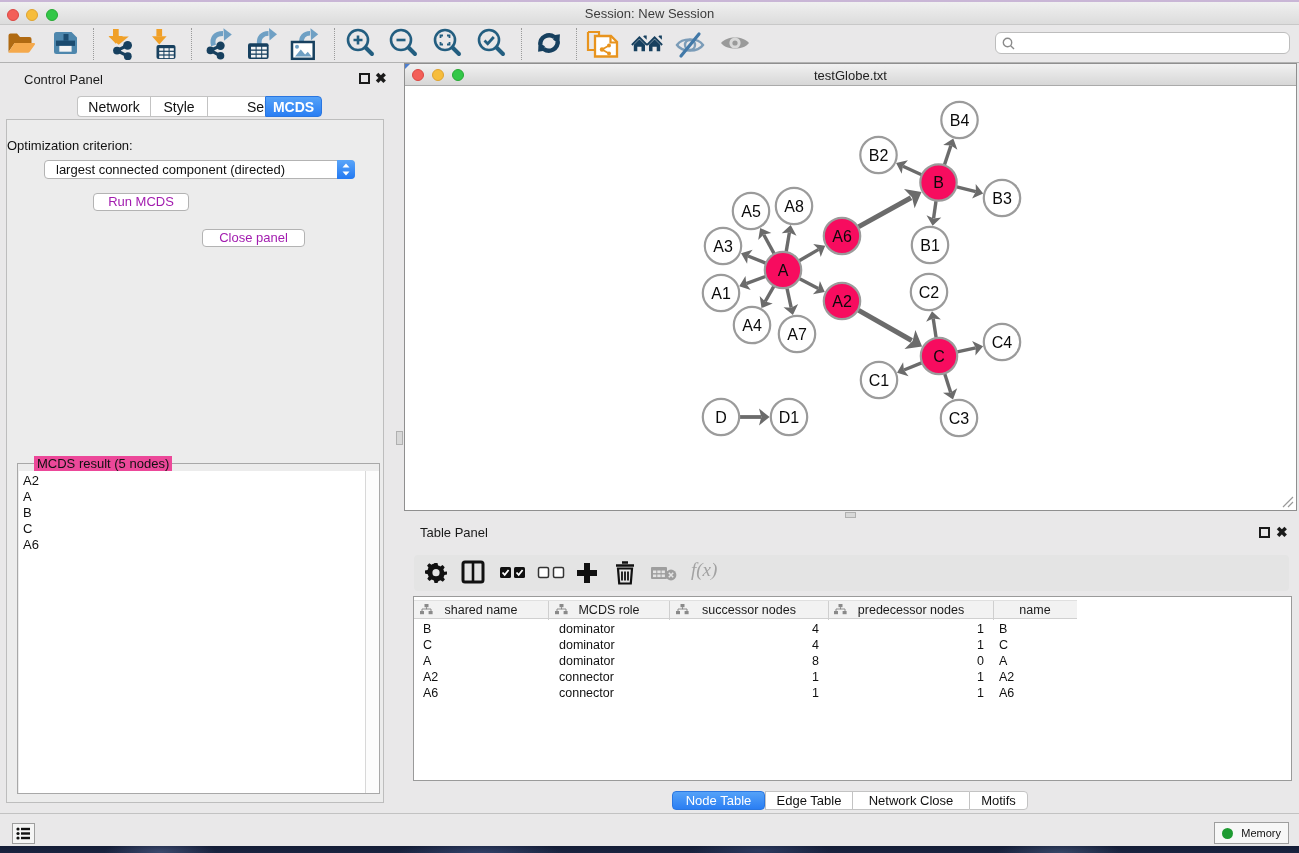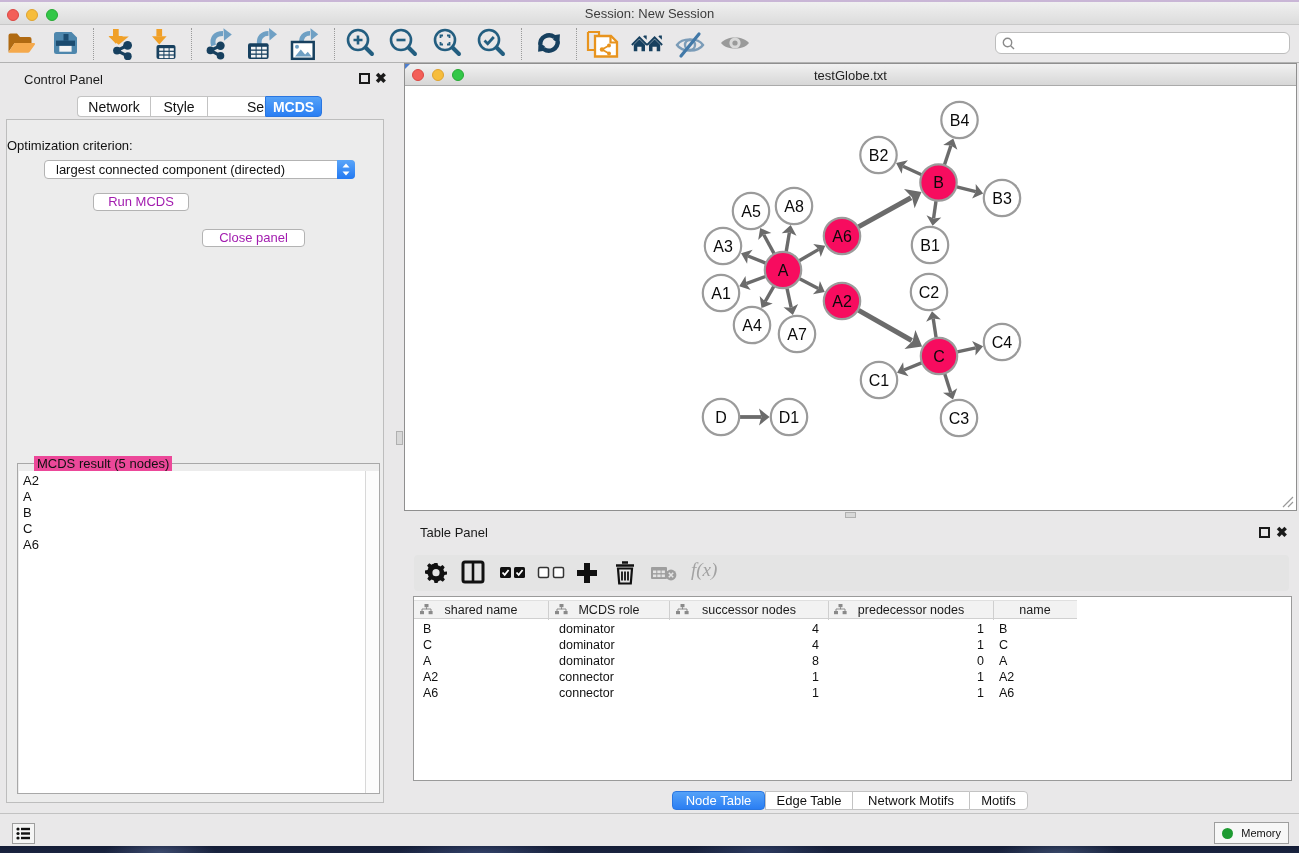--- a/index.html
+++ b/index.html
@@ -480,21 +480,21 @@
     <div class="trow" style="left:585px;top:72px;">A2</div>
     <div class="trow" style="left:9px;top:88px;">A6</div>
     <div class="trow" style="left:145px;top:88px;">connector</div>
     <div class="trow" style="left:0;top:88px;width:405px;text-align:right;">1</div>
     <div class="trow" style="left:0;top:88px;width:570px;text-align:right;">1</div>
     <div class="trow" style="left:585px;top:88px;">A6</div>
   </div>
   <div id="ttabs">
     <div class="seg2 sel" style="width:93px;">Node Table</div>
     <div class="seg2" style="width:87px;">Edge Table</div>
-    <div class="seg2" style="width:117px;">Network Motifs</div>
+    <div class="seg2" style="width:117px;">Network Close</div>
     <div class="seg2 last" style="width:59px;">Motifs</div>
   </div>
 </div>
 <div id="statusbar">
   <div id="sb-lbtn">
     <svg width="21" height="19" viewBox="0 0 21 19">
       <circle cx="5" cy="5" r="1.6" fill="#111"></circle>
         <rect x="8" y="3.8" width="9" height="2.4" fill="#111"></rect>
       <circle cx="5" cy="9.5" r="1.6" fill="#111"></circle>
         <rect x="8" y="8.3" width="9" height="2.4" fill="#111"></rect>

